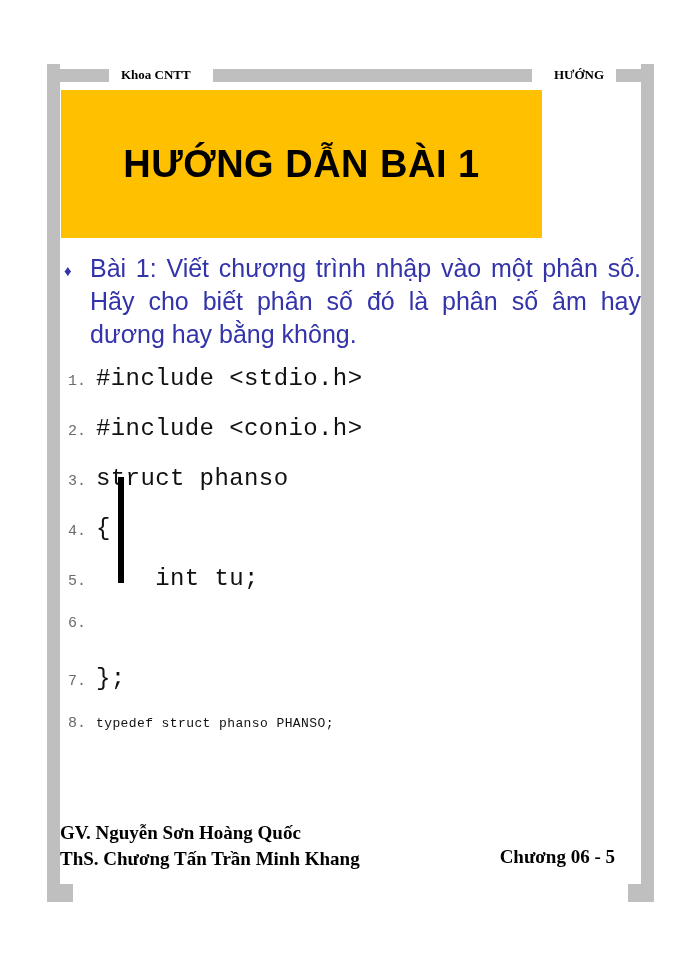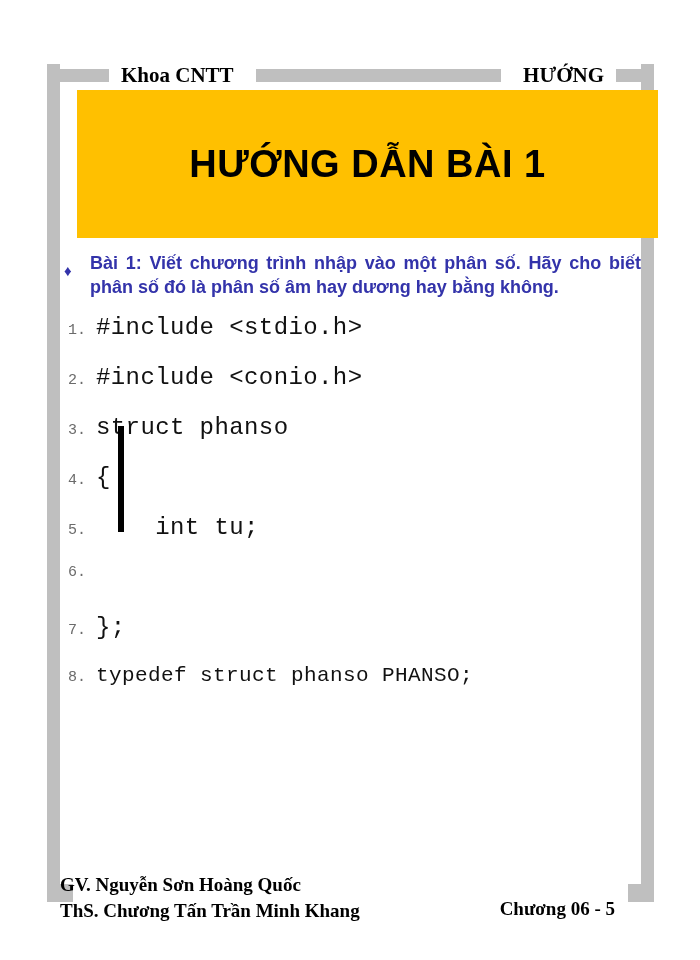--- a/index.html
+++ b/index.html
@@ -74,33 +74,33 @@
   .hdr-bar {
     background: #bfbfbf;
     height: 13px;
   }
   .hdr-bar.s1 { width: 62px; }
   .hdr-bar.s2 { flex: 1 1 auto; margin: 0 10px; }
   .hdr-bar.s3 { width: 38px; }
   .hdr-text {
     font-family: "Liberation Serif", "DejaVu Serif", serif;
     font-weight: bold;
-    font-size: 21px;
+    font-size: 13px;
     color: #000000;
     white-space: nowrap;
     padding: 0 12px;
     line-height: 22px;
   }
 
   
   .title-band {
     position: absolute;
-    left: 77px;
+    left: 61px;
     top: 90px;
-    width: 581px;
+    width: 481px;
     height: 148px;
     background: #ffc000;
     display: flex;
     align-items: center;
     justify-content: center;
   }
   .title-text {
     font-family: "Liberation Sans", "DejaVu Sans", sans-serif;
     font-weight: bold;
     font-size: 38px;
@@ -130,22 +130,22 @@
     width: 26px;
     padding-top: 12px;
     color: #3333aa;
     font-size: 15px;
     line-height: 1;
     text-align: left;
   }
   .bullet-text {
     flex: 1 1 auto;
     font-family: "Liberation Sans", "DejaVu Sans", sans-serif;
-    font-weight: bold;
-    font-size: 18px;
+    font-weight: normal;
+    font-size: 25px;
     line-height: 1.32;
     color: #3333aa;
     text-align: justify;
     text-justify: inter-word;
     letter-spacing: 0px;
   }
 
   
   .code-list {
     margin-top: 14px;
@@ -168,38 +168,38 @@
   }
   .code-txt {
     flex: 1 1 auto;
     font-family: Liberation Mono, monospace;
     font-size: 24px;
     color: #111111;
     white-space: pre;
     letter-spacing: 0.4px;
   }
   .code-txt.small {
-    font-size: 21px;
+    font-size: 13px;
   }
 
   
   .block-marker {
     position: absolute;
     left: 58px;
     top: 112px;
     width: 6px;
     height: 106px;
     background: #000000;
   }
 
   
   .footer {
     position: absolute;
     left: 60px;
-    top: 872px;
+    top: 820px;
     width: 581px;
     height: 60px;
     display: flex;
     align-items: flex-start;
     justify-content: space-between;
   }
   .footer-left {
     font-family: "Liberation Serif", "DejaVu Serif", serif;
     font-weight: bold;
     font-size: 19px;

